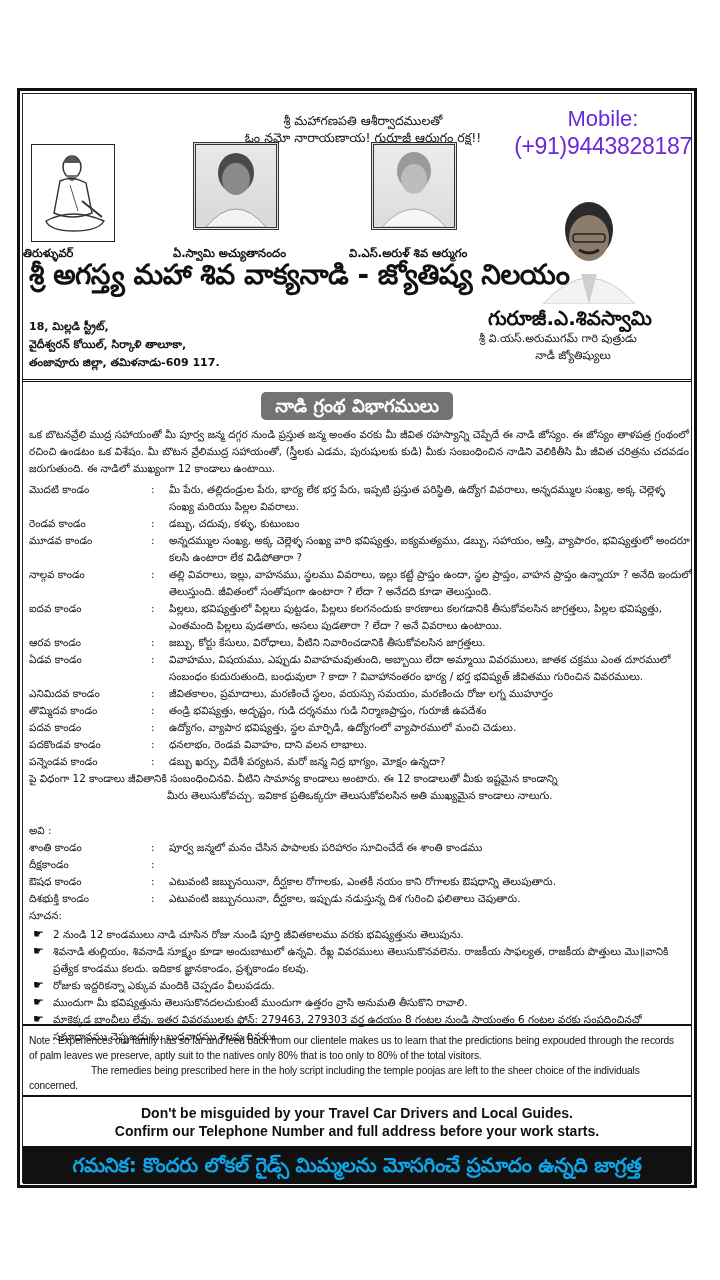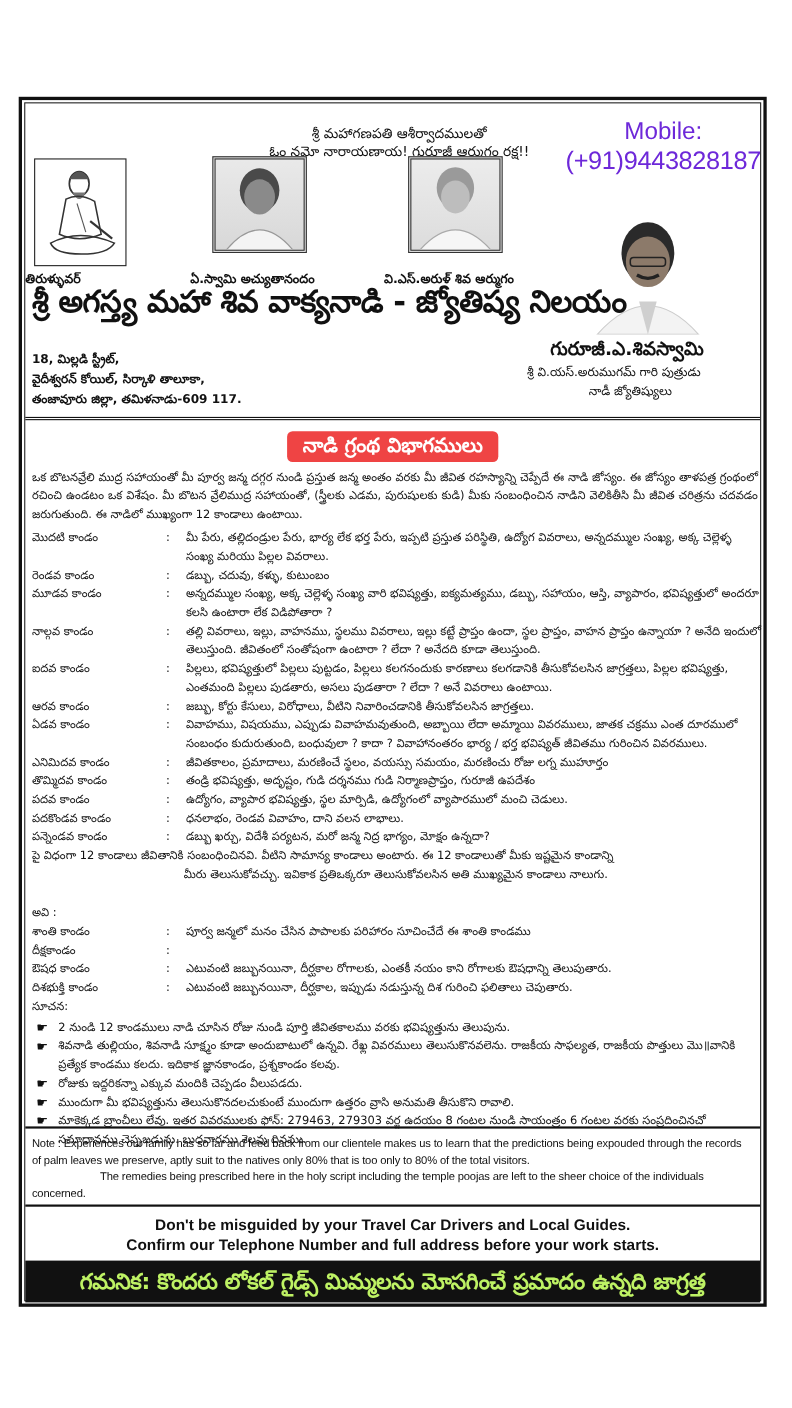--- a/index.html
+++ b/index.html
@@ -29,28 +29,28 @@
   .caption { position: absolute; font-size: 11.5px; text-align: left; font-weight: bold; }
   .cap1 { left: 0; top: 152px; width: 100px; }
   .cap2 { left: 150px; top: 152px; width: 130px; }
   .cap3 { left: 326px; top: 152px; width: 140px; }
 
   .guru-photo { position: absolute; left: 506px; top: 100px; width: 120px; height: 110px; }
 
   .org-title { position: absolute; left: 6px; top: 162px; font-size: 28px; font-weight: bold; letter-spacing: -0.5px; line-height: 38px; }
   .address { position: absolute; left: 6px; top: 224px; font-size: 11px; line-height: 18px; font-weight: bold; }
   .guru { position: absolute; left: 410px; top: 212px; width: 250px; text-align: center; }
-  .guru .name { font-size: 17px; font-weight: bold; line-height: 24px; padding-left: 24px; }
+  .guru .name { font-size: 20px; font-weight: bold; line-height: 24px; padding-left: 24px; }
   .guru .son { font-size: 11px; line-height: 17px; }
   .guru .role { font-size: 11px; line-height: 17px; padding-left: 30px; }
 
   
   .section { position: absolute; left: 0; top: 292px; width: 100%; height: 640px; border-bottom: 2px solid #111; }
   .section-title-wrap { position: absolute; left: 0; top: 6px; width: 100%; text-align: center; }
-  .section-title { display: inline-block; background: #ef4444; color: #fff; font-size: 18px; font-weight: bold; padding: 3px 14px; border-radius: 5px; line-height: 22px; }
+  .section-title { display: inline-block; background: #737373; color: #fff; font-size: 18px; font-weight: bold; padding: 3px 14px; border-radius: 5px; line-height: 22px; }
   .intro { position: absolute; left: 6px; top: 40px; width: 660px; font-size: 10.4px; line-height: 17px; text-align: justify; }
 
   .kandas { position: absolute; left: 6px; top: 95px; width: 664px; }
   .k-row { display: flex; font-size: 10.4px; line-height: 17px; }
   .k-name { width: 122px; flex: none; }
   .k-colon { width: 18px; flex: none; text-align: left; }
   .k-desc { flex: 1; }
   .summary { font-size: 10.4px; line-height: 17px; }
   .summary .l2 { padding-left: 138px; }
   .avi { font-size: 10.4px; line-height: 17px; margin-top: 18px; }
@@ -59,21 +59,21 @@
   .b-row { display: flex; font-size: 10.4px; line-height: 17px; }
   .b-icon { width: 24px; flex: none; font-size: 12px; line-height: 17px; padding-left: 4px; }
   .b-text { flex: 1; }
 
   
   .note { position: absolute; left: 0; top: 935px; width: 100%; height: 68px; padding: 4px 8px 0 6px; border-bottom: 2px solid #111; font-family: "Liberation Sans", sans-serif; font-size: 10.2px; line-height: 15px; letter-spacing: -0.15px; }
   .note b { font-weight: normal; }
   .note .indent { padding-left: 62px; display: inline-block; }
 
   .warn { position: absolute; left: 0; top: 1010px; width: 100%; text-align: center; font-family: "Liberation Sans", sans-serif; font-weight: bold; font-size: 14px; line-height: 18px; }
-  .banner { position: absolute; left: 0; top: 1052px; width: 100%; height: 38px; background: #111; color: #bef264; text-align: center; font-size: 20px; font-weight: bold; line-height: 38px; letter-spacing: -0.3px; }
+  .banner { position: absolute; left: 0; top: 1052px; width: 100%; height: 38px; background: #111; color: #0ea5e9; text-align: center; font-size: 20px; font-weight: bold; line-height: 38px; letter-spacing: -0.3px; }
 </style>
 </head>
 <body>
 
 <div class="frame">
   <div class="frame-inner">
 
     <div class="header">
       <div class="blessing">
         <div>శ్రీ మహాగణపతి ఆశీర్వాదములతో</div>

